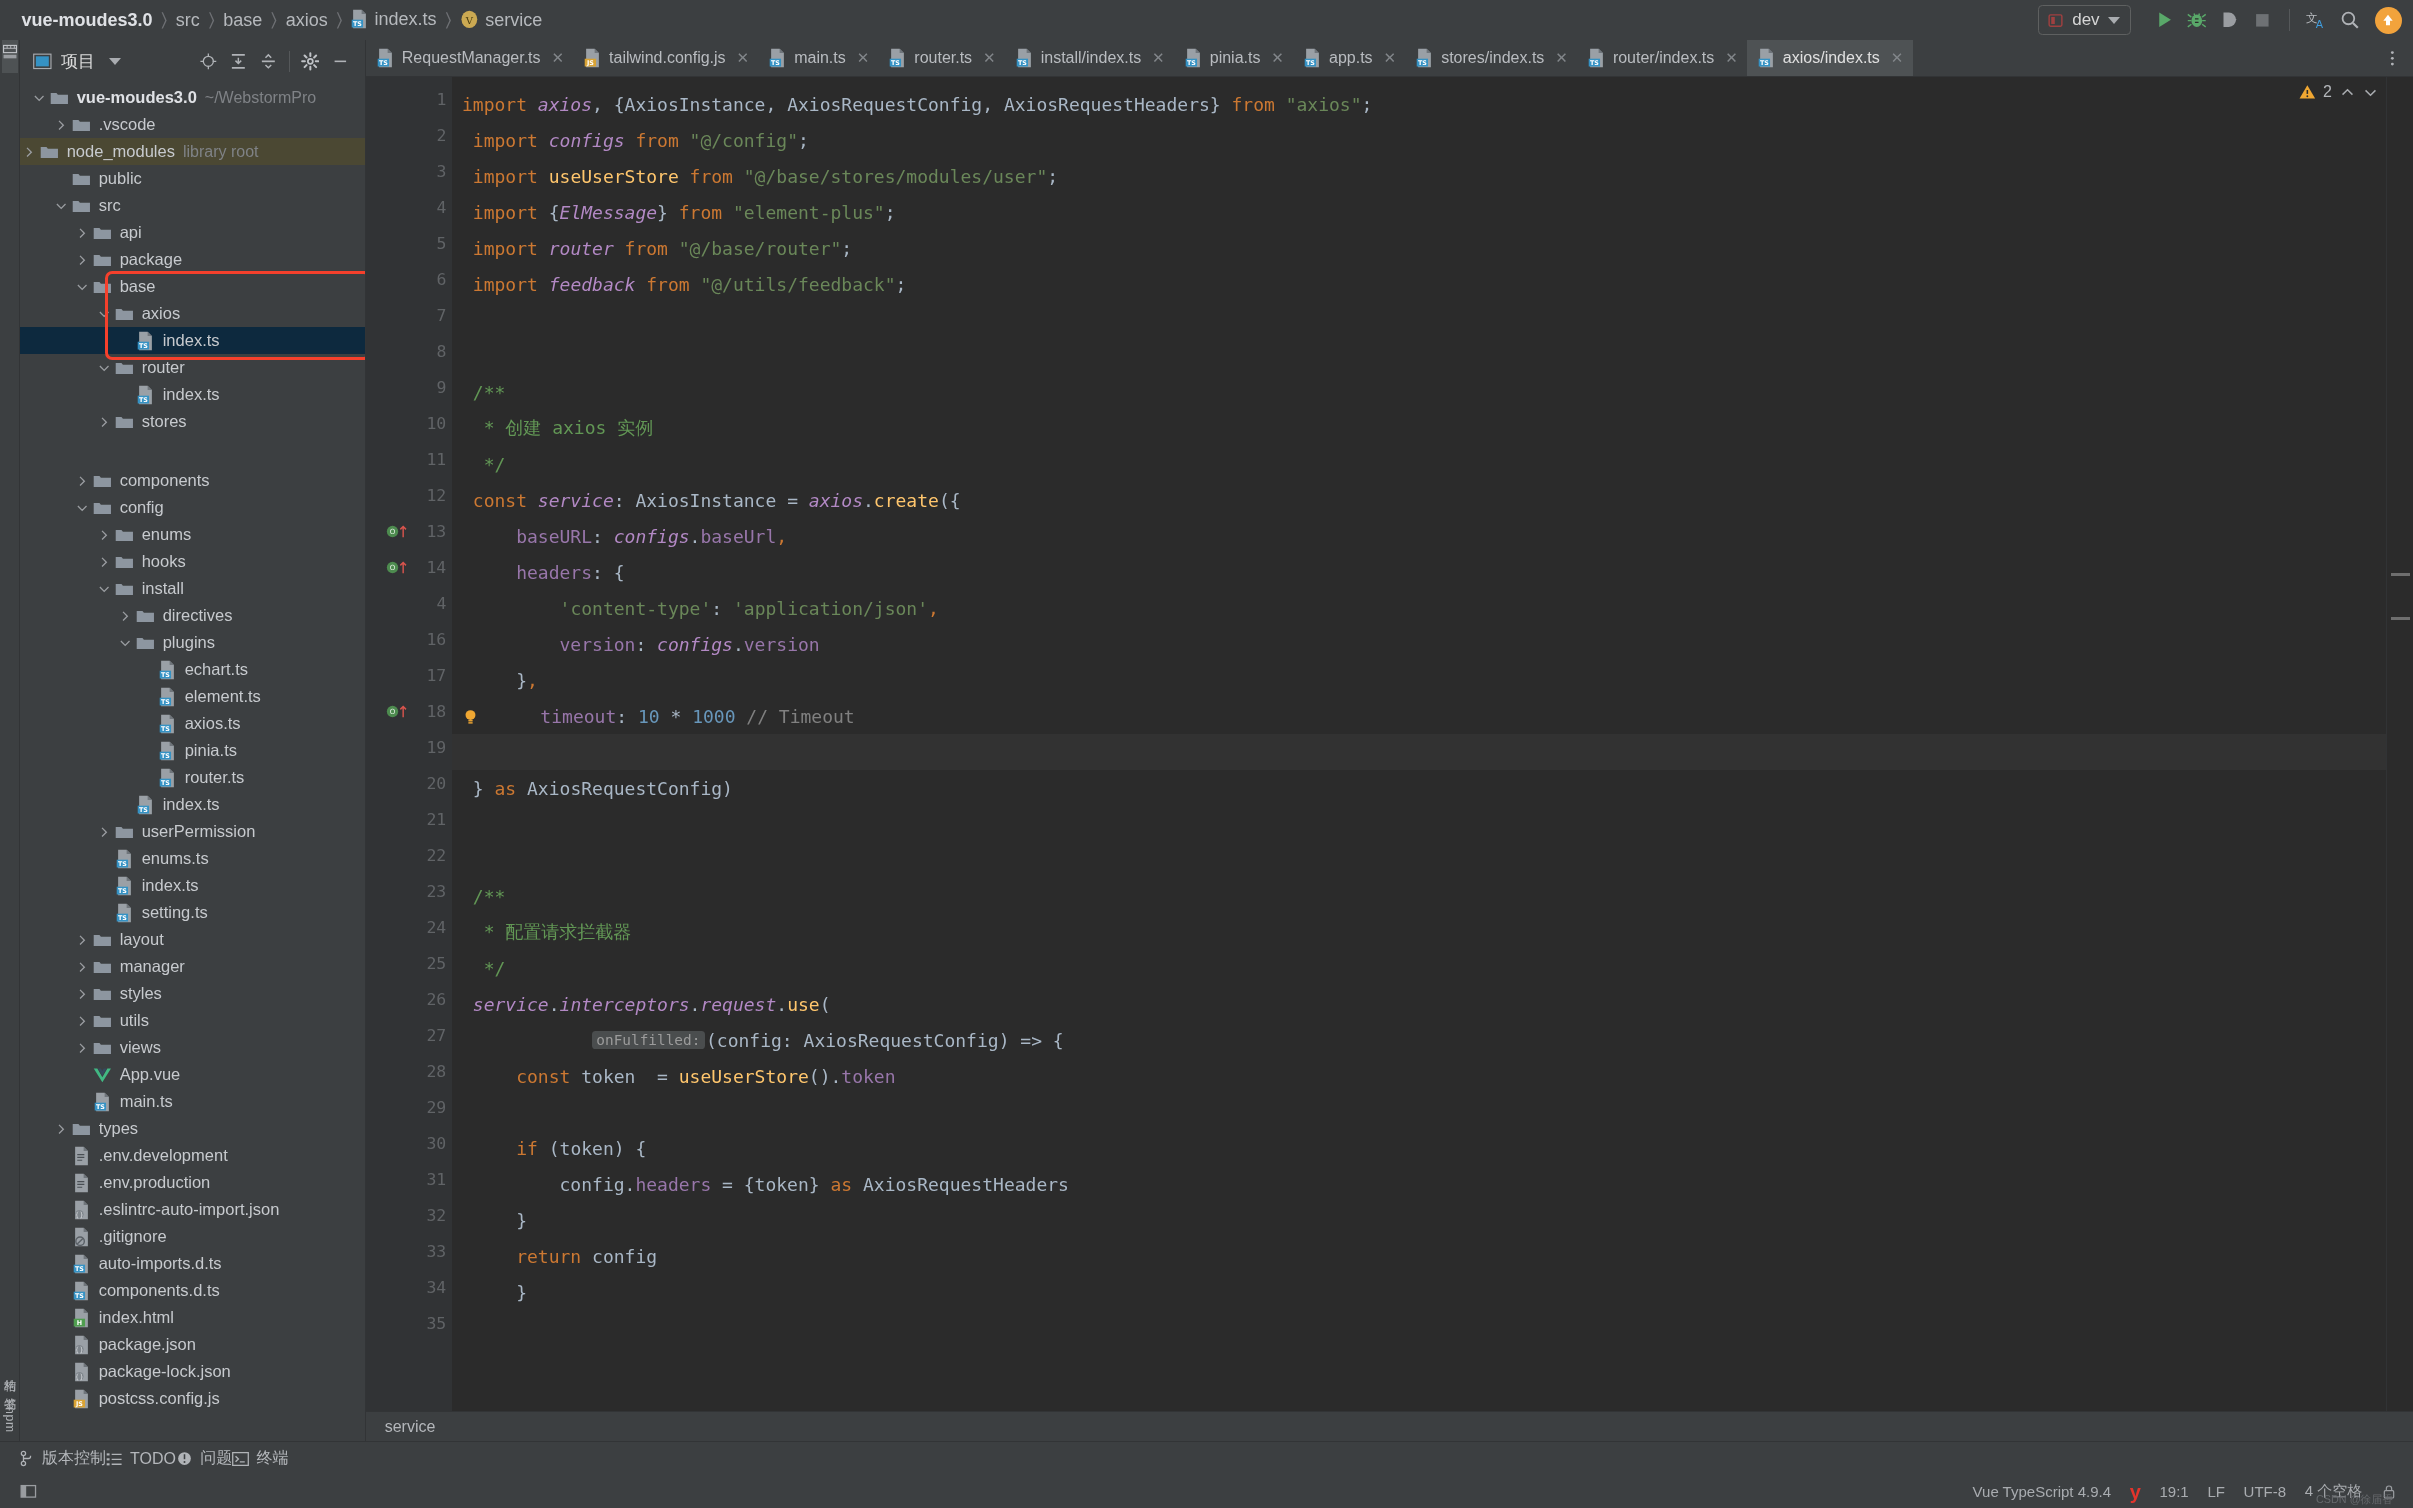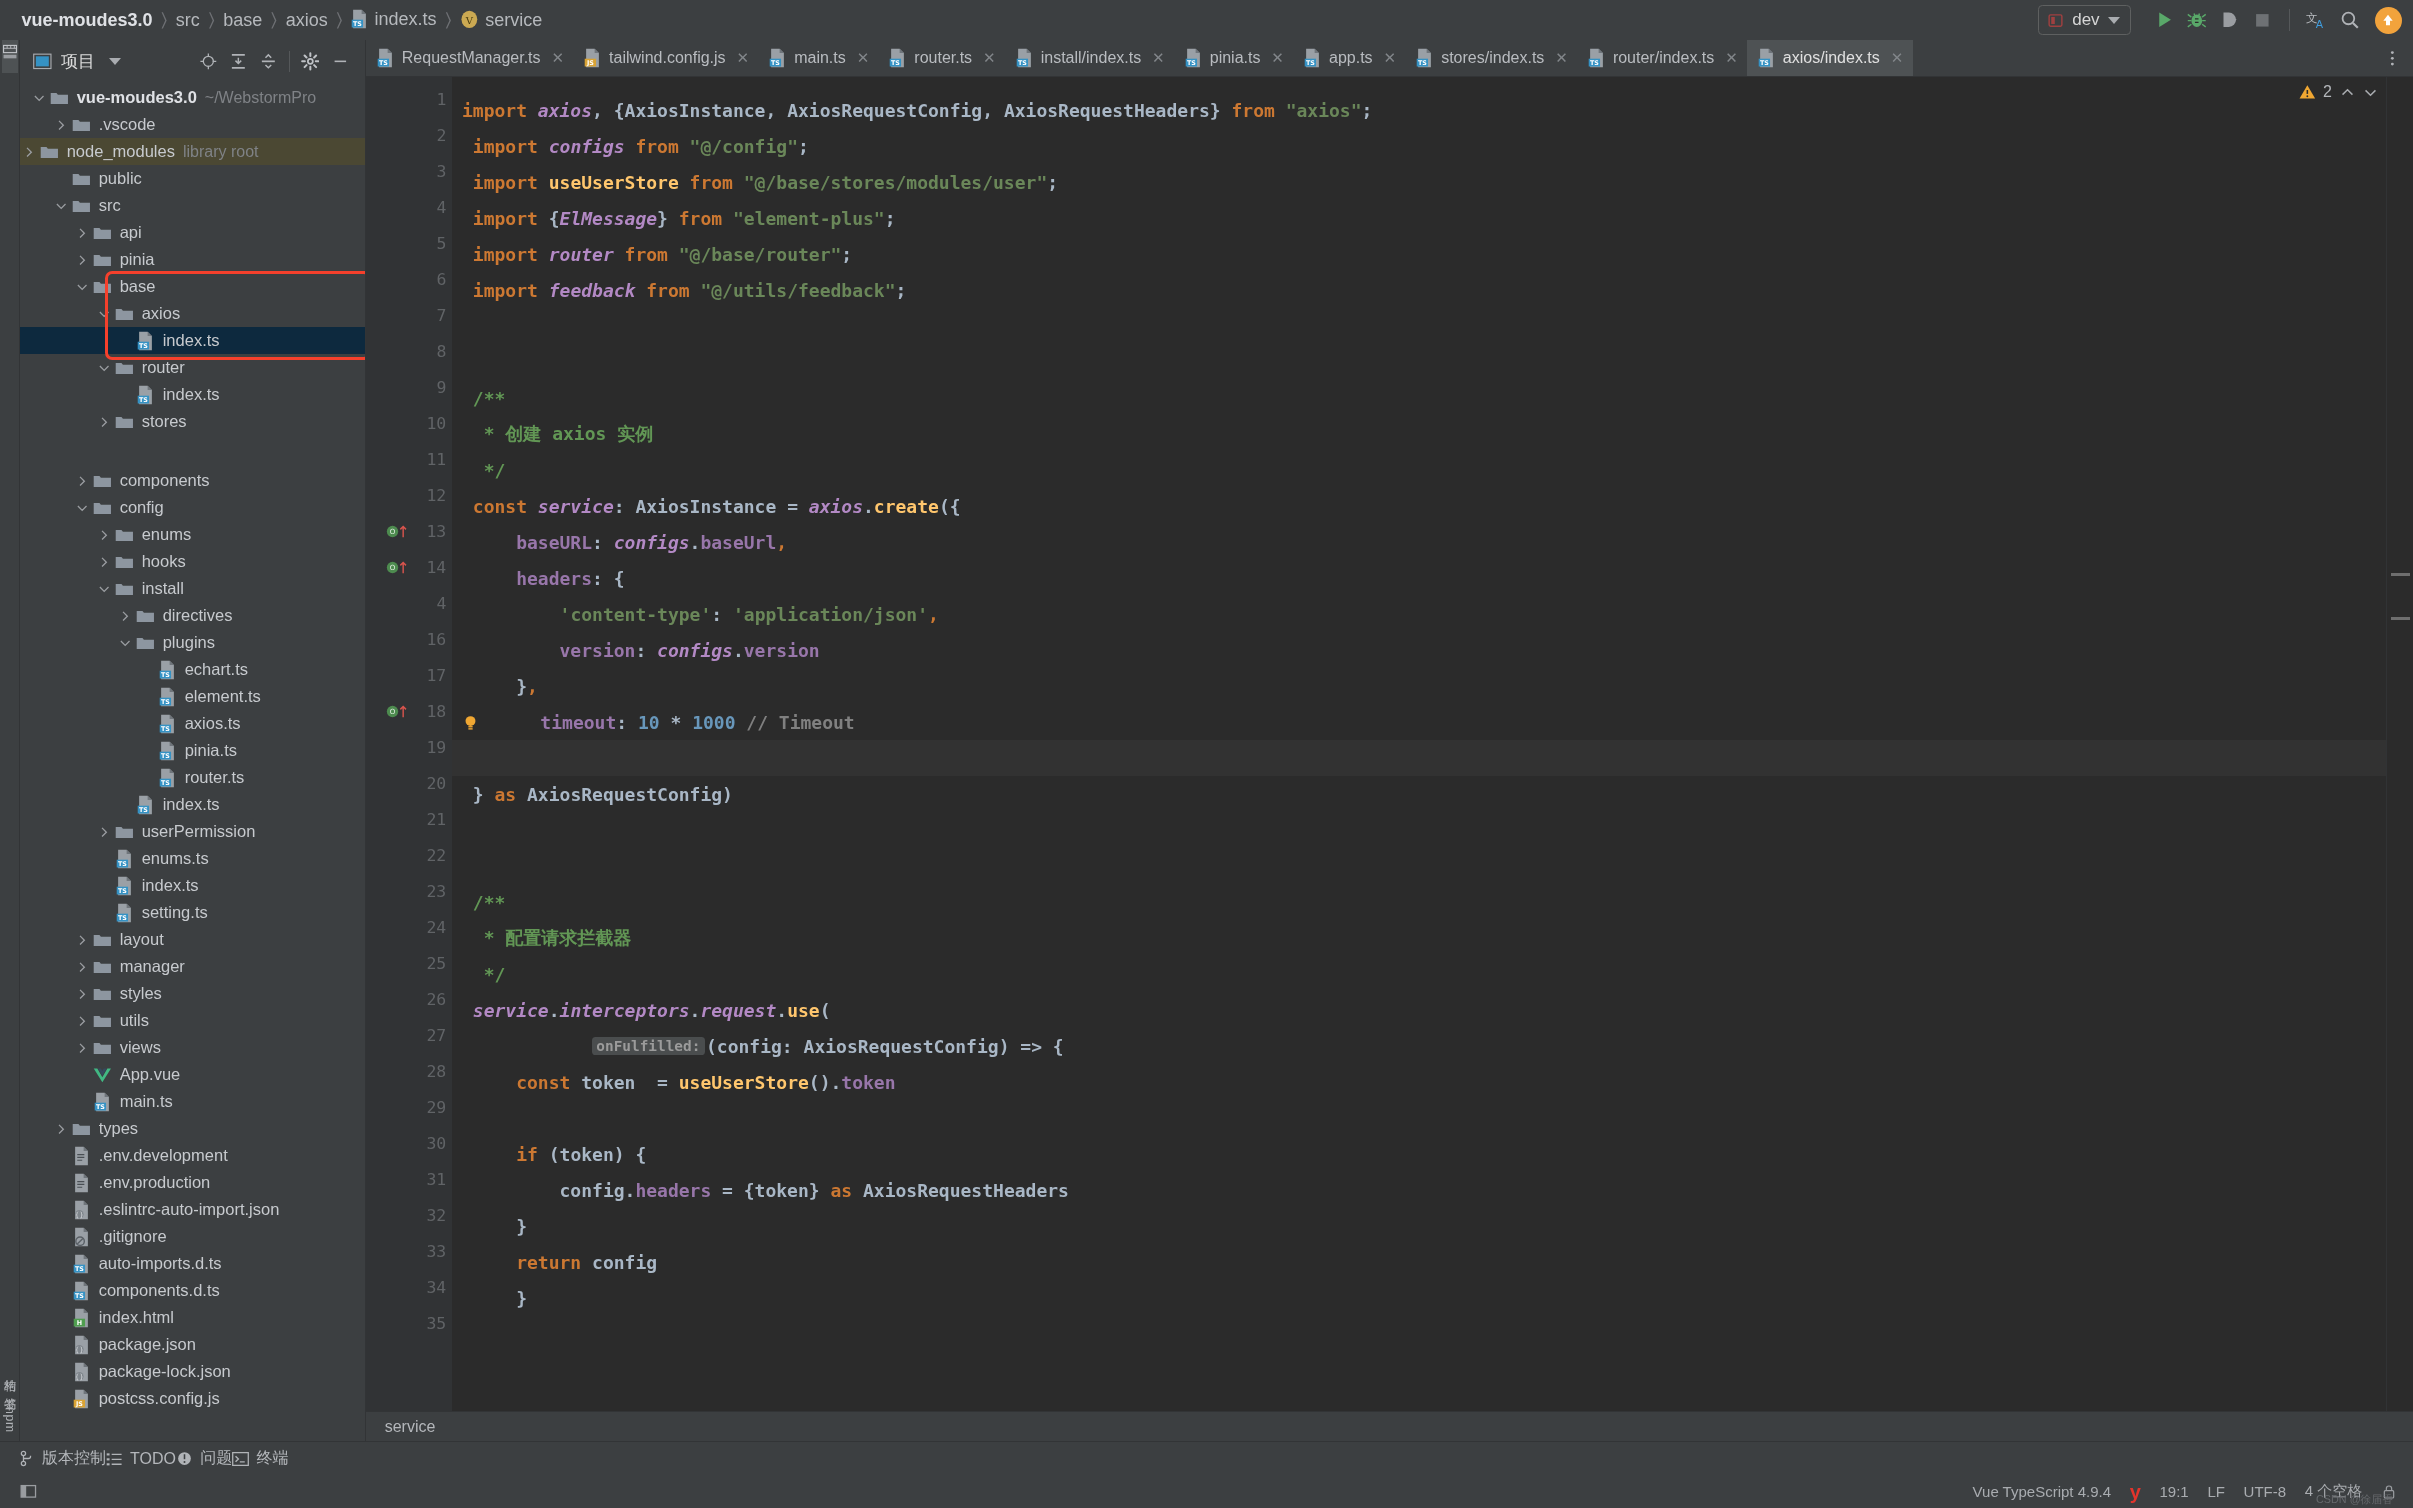--- a/index.html
+++ b/index.html
@@ -114,21 +114,21 @@
     padding-right: 5.7px; position: relative;
   }
   .gmark { position: absolute; left: 20px; display: flex; align-items: center; gap: 1.4px; }
   .fold {
     position: absolute; right: -13px; width: 12.2px; height: 12.2px;
     border: 0.7px solid #7c7f82; color: #9a9da1; font-size: 10px;
     display: flex; align-items: center; justify-content: center;
     background: #313335; line-height: 1;
   }
 
-  .codearea { flex: 1 1 auto; position: relative; background: #2b2b2b; overflow: hidden; padding-top: 15px; font-weight: bold; }
+  .codearea { flex: 1 1 auto; position: relative; background: #2b2b2b; overflow: hidden; padding-top: 9px; }
   .cline {
     height: 36px; display: flex; align-items: center;
     font-family: "DejaVu Sans Mono", monospace; font-size: 18px;
     color: #a9b7c6; white-space: pre; padding-left: 10px;
   }
   .cline.cur { background: #323232; }
 
   
   .kw { color: #cc7832; }
   .var-i { color: #b389c5; font-style: italic; }
@@ -427,21 +427,21 @@
           <span class="arrow">
             <svg width="14.4" height="14.4" viewBox="0 0 20 20">
               <path d="M7 4 l6 6 l-6 6" stroke="#9a9da1" stroke-width="1.8" fill="none"></path>
             </svg>
           </span>
           <span class="ico">
             <svg width="18.7" height="16" viewBox="0 0 26 22">
               <path d="M1 4 h8 l2 2.5 h14 v13 h-24 z" fill="#8d96a0"></path>
             </svg>
           </span>
-          <span class="nm">pinia</span>
+          <span class="nm">package</span>
         </div>
         <div class="trow" style="padding-left: 53px;">
           <span class="arrow">
             <svg width="14.4" height="14.4" viewBox="0 0 20 20">
               <path d="M4 7 l6 6 l6 -6" stroke="#9a9da1" stroke-width="1.8" fill="none"></path>
             </svg>
           </span>
           <span class="ico">
             <svg width="18.7" height="16" viewBox="0 0 26 22">
               <path d="M1 4 h8 l2 2.5 h14 v13 h-24 z" fill="#8d96a0"></path>

